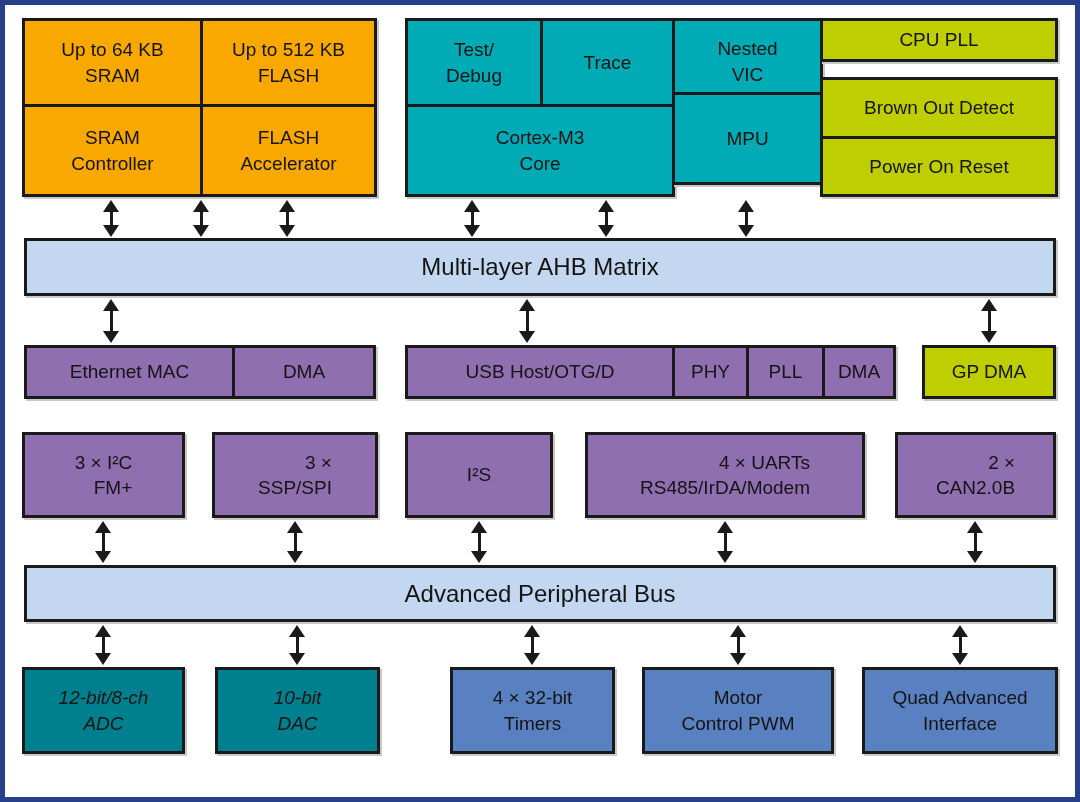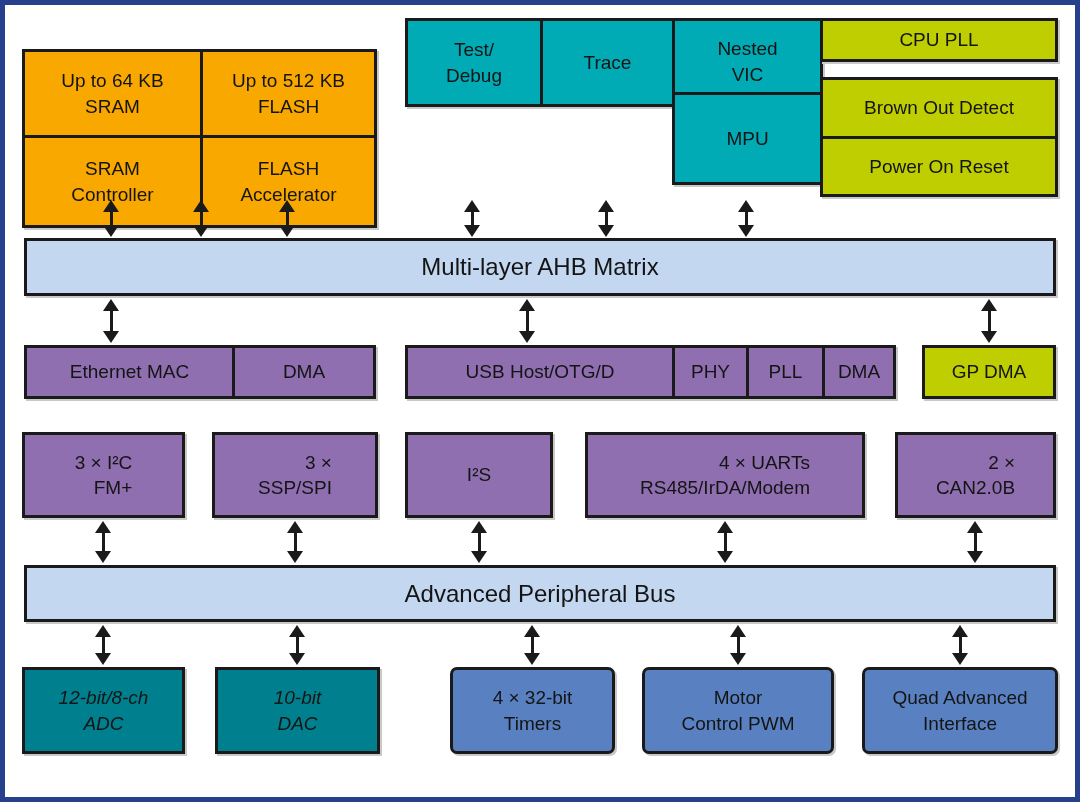--- a/index.html
+++ b/index.html
@@ -7,27 +7,27 @@
   .frame-border{position:absolute;inset:0;border:5px solid var(--frame-navy,#27408B);pointer-events:none;z-index:9;}
   .blk{
     position:absolute;box-sizing:border-box;
     border:3px solid var(--line,#1a1a1a);
     display:flex;align-items:center;justify-content:center;
     text-align:center;white-space:pre-line;
     font-size:19px;line-height:1.32;color:#141414;
     box-shadow:2px 2px 0 #c9c9c9;
   }
   .bar{font-size:24px;}
-  .orange{background:var(--orange,#F9A800);margin-top:31px;}
+  .orange{background:var(--orange,#F9A800);}
   .teal{background:var(--teal,#00ABB5);}
   .lime{background:var(--lime,#BFCE00);}
   .busblue{background:var(--bus-blue,#C3D7F0);}
   .purple{background:var(--purple,#8F6FB0);text-align:right;}
   .darkteal{background:var(--dark-teal,#00808E);font-style:italic;}
-  .steelblue{background:var(--steel-blue,#5981C2);border-radius:7px;}
+  .steelblue{background:var(--steel-blue,#5981C2);}
   .arrow{position:absolute;width:16px;display:flex;flex-direction:column;align-items:center;}
   .arrow .tri-up{width:0;height:0;border-left:8px solid transparent;border-right:8px solid transparent;border-bottom:12px solid var(--line,#1a1a1a);}
   .arrow .shaft{flex:1;width:3px;background:var(--line,#1a1a1a);}
   .arrow .tri-down{width:0;height:0;border-left:8px solid transparent;border-right:8px solid transparent;border-top:12px solid var(--line,#1a1a1a);}
 </style>
 </head>
 <body>
 
 <div class="frame">
 
@@ -38,20 +38,22 @@
   <div class="blk orange" style="left:22px;top:104px;width:181px;height:93px">SRAM
 Controller</div>
   <div class="blk orange" style="left:200px;top:104px;width:177px;height:93px">FLASH
 Accelerator</div>
 
   <div class="blk teal" style="left:405px;top:18px;width:138px;height:89px">Test/
 Debug</div>
   <div class="blk teal" style="left:540px;top:18px;width:135px;height:89px">Trace</div>
   <div class="blk teal" style="left:672px;top:18px;width:151px;height:87px">Nested
 VIC</div>
+  <div class="blk teal" style="left:405px;top:104px;width:270px;height:93px">Cortex-M3
+Core</div>
   <div class="blk teal" style="left:672px;top:92px;width:151px;height:93px">MPU</div>
 
   <div class="blk lime" style="left:820px;top:18px;width:238px;height:44px">CPU PLL</div>
   <div class="blk lime" style="left:820px;top:77px;width:238px;height:62px">Brown Out Detect</div>
   <div class="blk lime" style="left:820px;top:136px;width:238px;height:61px">Power On Reset</div>
 
   <div class="arrow" style="left:103px;top:200px;height:37px">
       <i class="tri-up"></i>
       <i class="shaft"></i>
       <i class="tri-down"></i>

